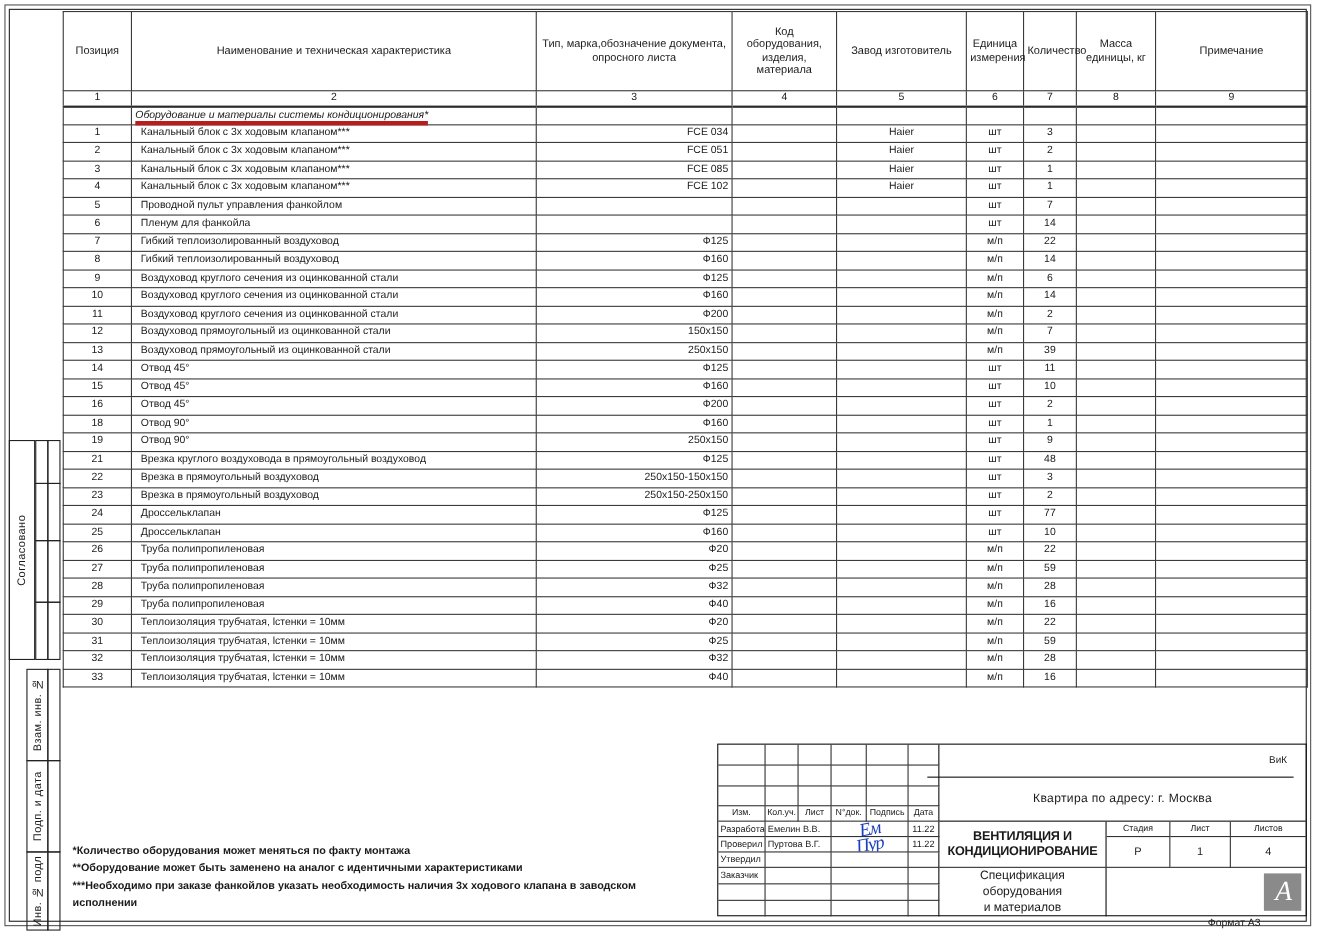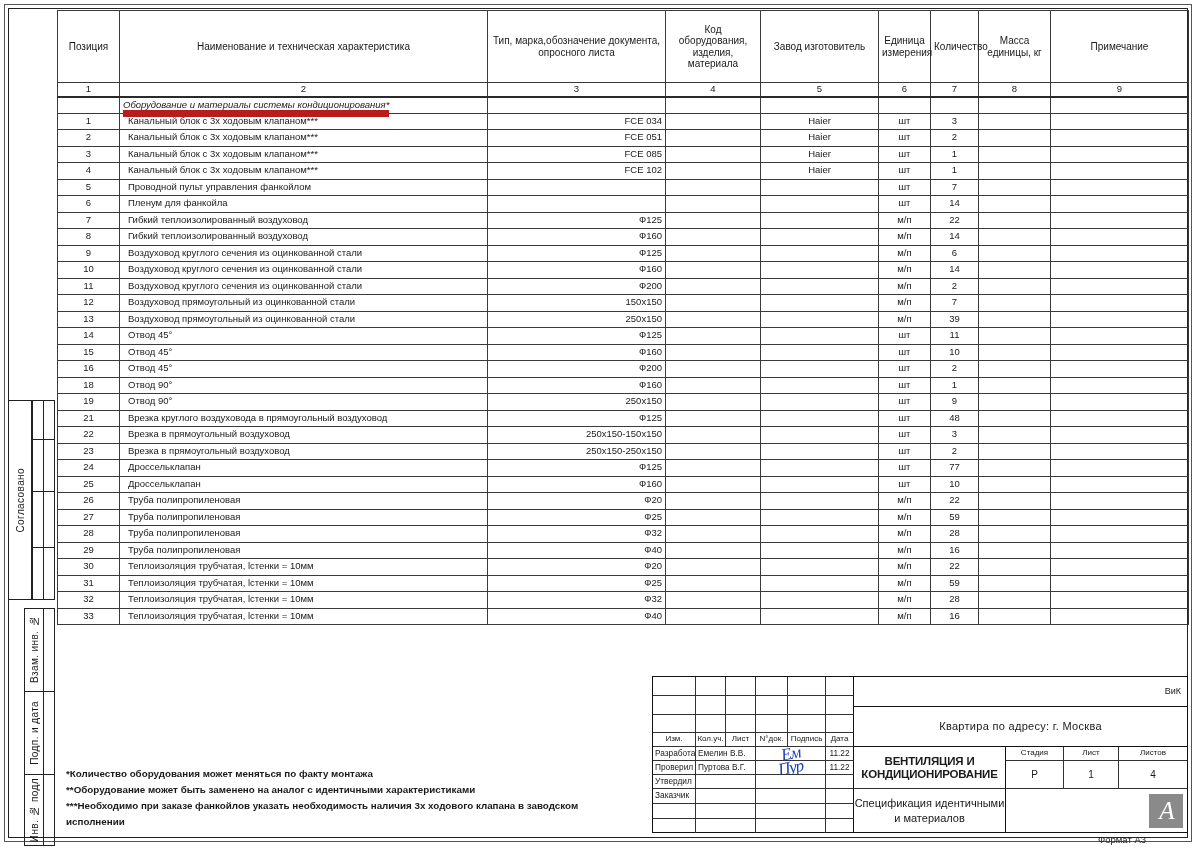--- a/index.html
+++ b/index.html
@@ -105,21 +105,21 @@
   td.c-qty   { text-align: center; }
   td.c-mass  { text-align: center; }
   td.c-note  { text-align: center; }
 
   .section-title {
     text-align: left;
     padding-left: 42px;
     font-style: italic;
     font-size: 9.5px;
   }
-  .section-title span { border-bottom: 7px solid #b91c1c; padding-bottom: 0px; }
+  .section-title span { border-bottom: 4px solid #b91c1c; padding-bottom: 0px; }
 
   
   .notes {
     position: absolute;
     left: 66px; top: 766px;
     width: 580px;
     font-size: 9.8px;
     line-height: 16px;
     white-space: pre-wrap;
     font-weight: bold;
@@ -674,35 +674,35 @@
     <div class="tb-cell" style="left:0px; top:127px; width:43px; height:15px;"></div>
     <div class="tb-cell" style="left:43px; top:127px; width:60px; height:15px;"></div>
     <div class="tb-cell" style="left:103px; top:127px; width:70px; height:15px;"></div>
     <div class="tb-cell thick-r" style="left:173px; top:127px; width:28px; height:15px;"></div>
 
     <div class="tb-cell nb-b" style="left:0px; top:142px; width:43px; height:14px;"></div>
     <div class="tb-cell nb-b" style="left:43px; top:142px; width:60px; height:14px;"></div>
     <div class="tb-cell nb-b" style="left:103px; top:142px; width:70px; height:14px;"></div>
     <div class="tb-cell nb-b thick-r" style="left:173px; top:142px; width:28px; height:14px;"></div>
 
-    <div class="tb-cell right tb-vik thick-b" style="left:201px; top:0px; width:333px; height:30px; border-right:none;">ВиК</div>
+    <div class="tb-cell right tb-vik thick-b" style="left:190px; top:0px; width:333px; height:30px; border-right:none;">ВиК</div>
     <div class="tb-cell tb-project thick-b" style="left:201px; top:30px; width:333px; height:40px; border-right:none;">Квартира по адресу: г. Москва</div>
 
     <div class="tb-cell tb-main-title thick-r" style="left:201px; top:70px; width:152px; height:42px;">ВЕНТИЛЯЦИЯ И КОНДИЦИОНИРОВАНИЕ</div>
 
     <div class="tb-cell tb-small-hdr" style="left:353px; top:70px; width:58px; height:14px;">Стадия</div>
     <div class="tb-cell tb-small-hdr" style="left:411px; top:70px; width:55px; height:14px;">Лист</div>
     <div class="tb-cell tb-small-hdr" style="left:466px; top:70px; width:68px; height:14px; border-right:none;">Листов</div>
 
     <div class="tb-cell tb-val" style="left:353px; top:84px; width:58px; height:28px;">Р</div>
     <div class="tb-cell tb-val" style="left:411px; top:84px; width:55px; height:28px;">1</div>
     <div class="tb-cell tb-val" style="left:466px; top:84px; width:68px; height:28px; border-right:none;">4</div>
 
     <div class="tb-cell tb-subtitle nb-b thick-r" style="left:201px; top:112px; width:152px; height:44px; flex-direction:column;">
-      <span>Спецификация идентичными</span>
+      <span>Спецификация оборудования</span>
       <span>и материалов</span>
     </div>
     <div class="tb-cell nb-b" style="left:353px; top:112px; width:181px; height:44px; border-right:none; justify-content:flex-end; padding-right:4px;">
       <span class="logo-box">A</span>
     </div>
   </div>
 
   <div class="format-label">Формат А3</div>
 </div>
 

